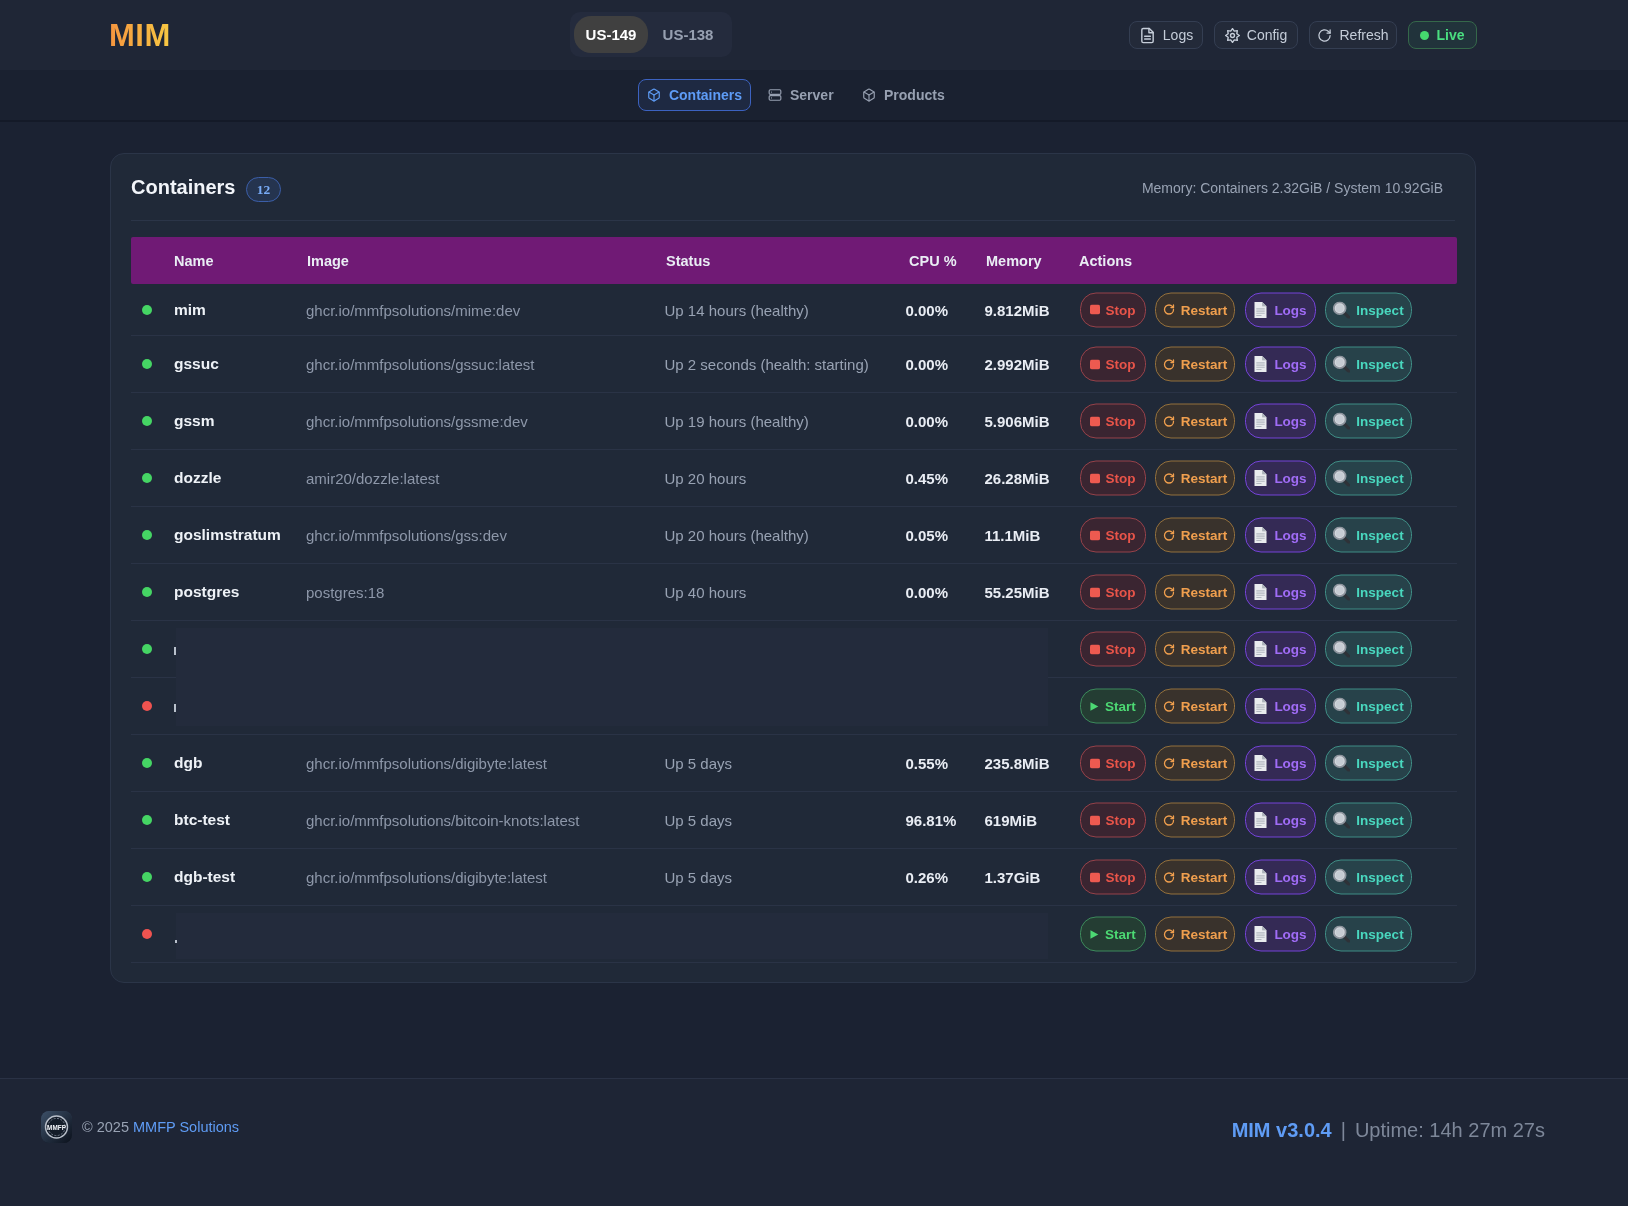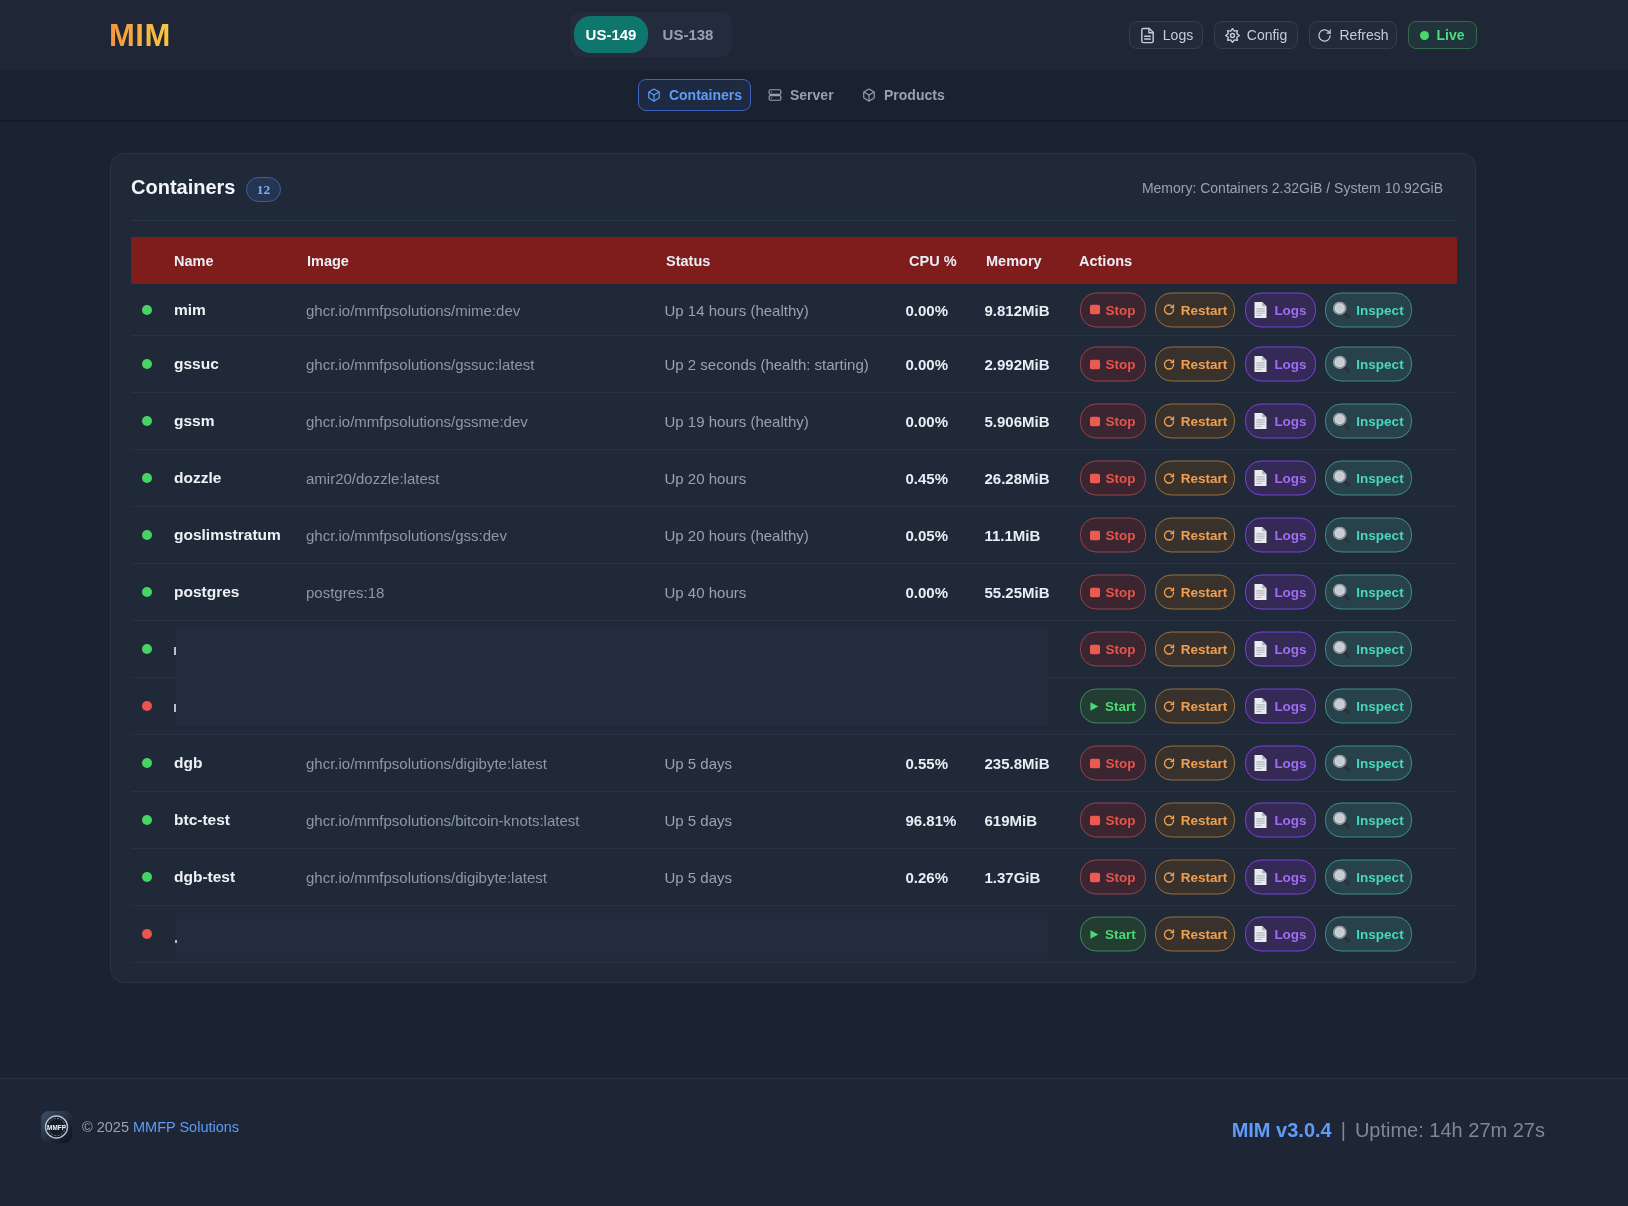--- a/index.html
+++ b/index.html
@@ -25,21 +25,21 @@
     position:absolute; left:570px; top:12px; height:45px;
     background:#242b3d; border-radius:10px; padding:4px;
     display:flex; align-items:center;
   }
   .tab {
     height:37px; border-radius:8px; width:74px;
     display:flex; align-items:center; justify-content:center;
     font-size:15px; font-weight:700; color:#97a0b1;
   }
   .tab.t2 { width:80px; }
-  .tab.active { background:#0f766e; color:#fff;border-radius:17px; }
+  .tab.active { background:#404040; color:#fff;border-radius:17px; }
   .hdr-actions {
     position:absolute; right:151px; top:21px; height:28px;
     display:flex; gap:11px;
   }
   .hbtn {
     height:28px; justify-content:center; border:1px solid #343e52; border-radius:8px;
     background:rgba(255,255,255,0.02);
     display:flex; align-items:center; gap:7px;
     font-size:14px; color:#c5cdd9; font-weight:400;
   }
@@ -72,21 +72,21 @@
     position:absolute; left:115px; top:23px; width:35px; height:25px;
     border:1px solid #3b5ea8; border-radius:13px; background:rgba(76,128,236,0.13);
     display:flex; align-items:center; justify-content:center;
     font-size:13.5px; font-weight:700; color:#79acf8;font-family:Liberation Serif, serif;
   }
   .mem { position:absolute; right:12px; top:26px; font-size:14px; color:#99a3b4; }
   .card-div { position:absolute; left:20px; right:20px; top:66px; height:1px; background:#2b3548; }
   
   .tbl { position:absolute; left:20px; top:83px; width:1326px; }
   .trow { position:relative; width:1326px; border-bottom:1px solid #2a3346; }
-  .thead { height:47px; background:#7f1d1d; border-bottom:none; border-radius:2px; }
+  .thead { height:47px; background:#701a75; border-bottom:none; border-radius:2px; }
   .r1 { height:52px; }
   .rn { height:57px; }
   .cell { position:absolute; top:50%; transform:translateY(-50%); white-space:nowrap; }
   .c-dot { left:11px; width:10px; height:10px; border-radius:50%; }
   .dot-g { background:#45d564; }
   .dot-r { background:#ef5350; }
   .c-name { left:43px; font-size:15.5px; font-weight:700; color:#eef2f7; }
   .c-img { left:175px; font-size:15px; color:#8d97a9; }
   .c-status { left:533.5px; font-size:15px; color:#98a2b3;text-align:right; }
   .c-cpu { left:774.5px; font-size:15px; font-weight:600; color:#e9edf4; }

